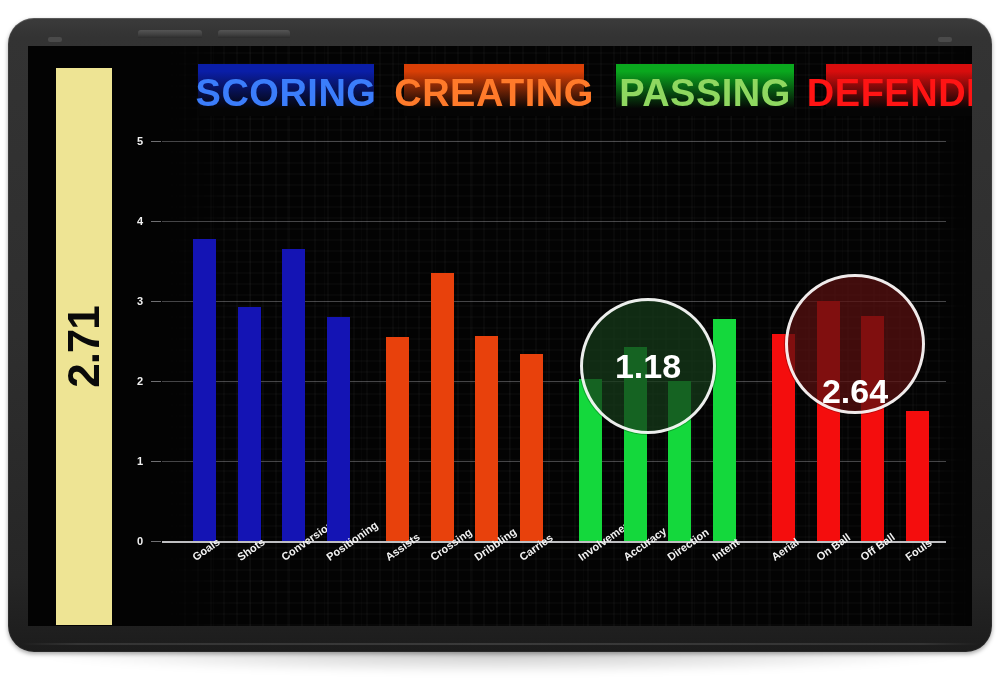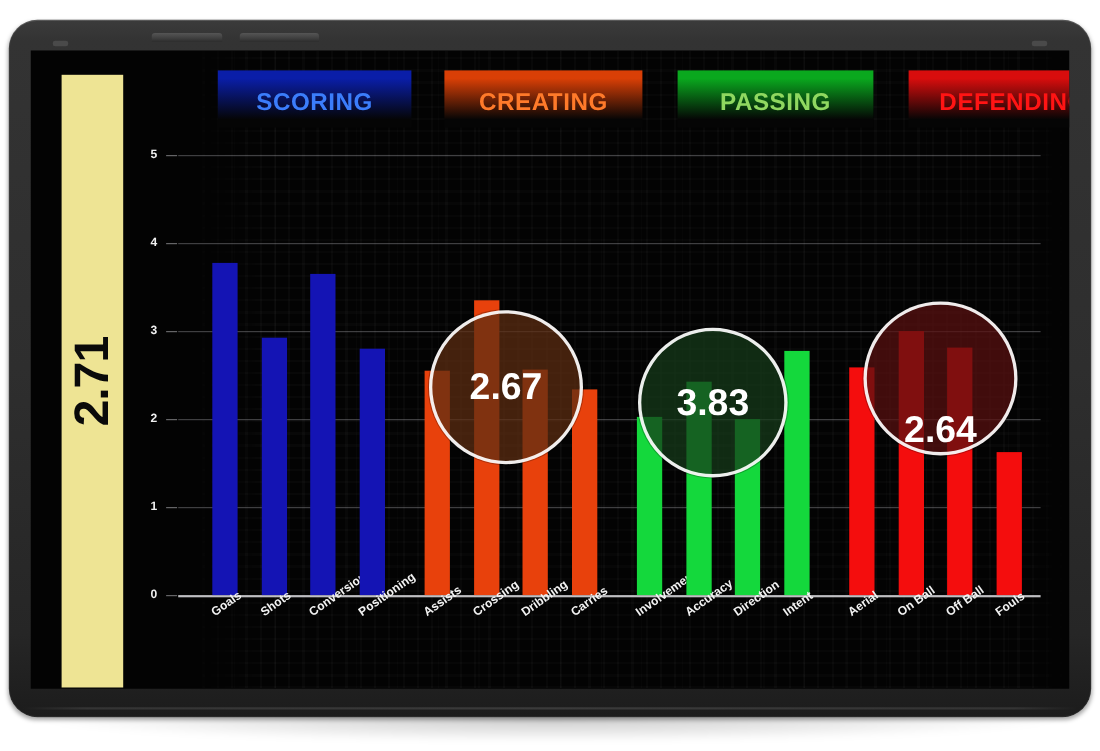--- a/index.html
+++ b/index.html
@@ -69,21 +69,21 @@
   .score-rail .val{
     transform:rotate(-90deg); white-space:nowrap;
     font-size:44px; font-weight:bold; color:#0a0a0a; letter-spacing:-1px;
   }
 
   
   .cat-bar{ position:absolute; left:148px; top:14px; width:792px; height:58px; }
   .cat-btn{
     position:absolute; top:4px; height:52px;
     display:flex; align-items:center; justify-content:center;
-    font-size:22px; font-weight:bold; letter-spacing:.5px;
+    font-size:38px; font-weight:bold; letter-spacing:.5px;
   }
   .cat-btn span{ position:relative; top:3px; }
 
   
   .plot{ position:absolute; left:0; top:0; width:944px; height:580px; }
   .ylabel{
     position:absolute; width:26px; text-align:right; font-size:11px; font-weight:bold;
     color:#f0f0f0; transform:translateY(-50%);
   }
   .gridline{
@@ -192,25 +192,22 @@
         <div class="bar" style="left: 685px; width: 23px; height: 222px; bottom: 85px; background: rgb(20, 216, 60);"></div>
         <div class="xlabel" style="left: 682px; top: 507px;">Intent</div>
         <div class="bar" style="left: 744px; width: 23px; height: 207px; bottom: 85px; background: rgb(244, 13, 13);"></div>
         <div class="xlabel" style="left: 741px; top: 507px;">Aerial</div>
         <div class="bar" style="left: 789px; width: 23px; height: 240px; bottom: 85px; background: rgb(244, 13, 13);"></div>
         <div class="xlabel" style="left: 786px; top: 507px;">On Ball</div>
         <div class="bar" style="left: 833px; width: 23px; height: 225px; bottom: 85px; background: rgb(244, 13, 13);"></div>
         <div class="xlabel" style="left: 830px; top: 507px;">Off Ball</div>
         <div class="bar" style="left: 878px; width: 23px; height: 130px; bottom: 85px; background: rgb(244, 13, 13);"></div>
         <div class="xlabel" style="left: 875px; top: 507px;">Fouls</div>
-        <div class="hl" style="left: 362px; top: 236px; width: 140px; height: 140px; background: rgba(92, 44, 18, 0.74);">
-          <div class="num">2.67</div>
-        </div>
         <div class="hl" style="left: 552px; top: 252px; width: 136px; height: 136px; background: rgba(22, 58, 26, 0.74);">
-          <div class="num">3.83</div>
+          <div class="num">1.18</div>
         </div>
         <div class="hl" style="left: 757px; top: 228px; width: 140px; height: 140px; background: rgba(88, 16, 16, 0.74); align-items: flex-end;">
           <div class="num">2.64</div>
         </div>
       </div>
 
   </div>
 </div>
 
 </body></html>

